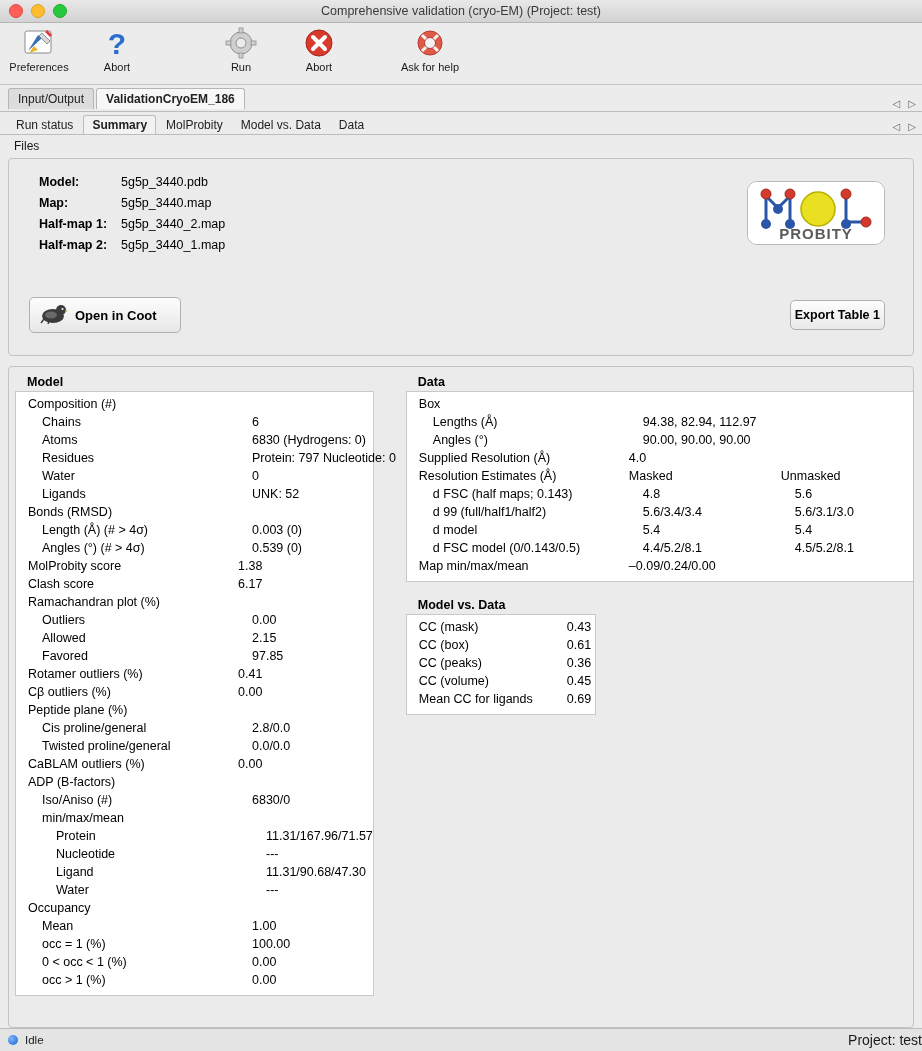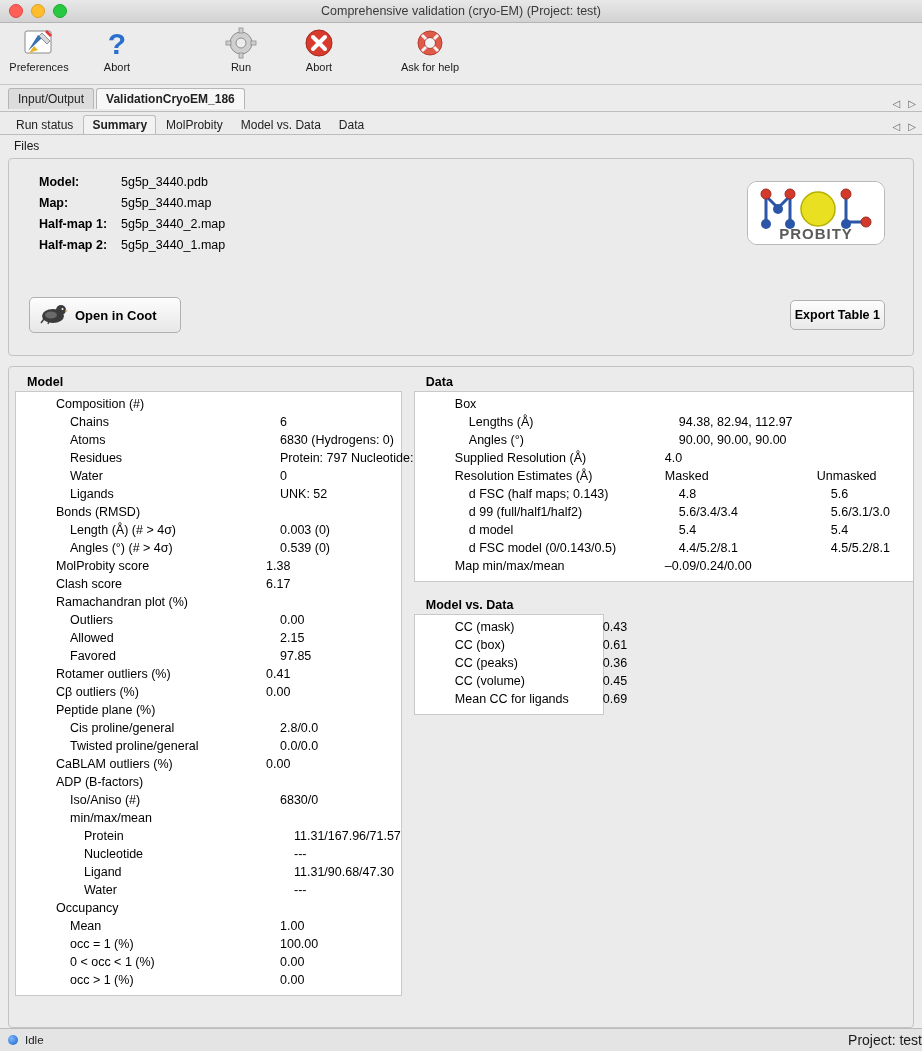--- a/index.html
+++ b/index.html
@@ -222,40 +222,41 @@
     flex: 1 1 auto;
     margin: 10px 8px 0 8px;
     padding: 0;
     overflow: hidden;
   }
   .cols {
     display: flex;
     padding: 8px 6px 0 6px;
     height: 100%;
     box-sizing: border-box;
+    gap: 20px;
   }
   .col-left  { width: 412px; }
   .col-right { flex: 1; margin-left: 12px; }
   .sec-title {
     font-weight: bold;
     font-size: 12.5px;
     margin-bottom: 2px;
     padding-left: 12px;
   }
   .whitebox {
     background: #fff;
     border: 1px solid #c9c9c9;
     padding: 3px 0 6px 0;
   }
   .row {
     display: flex;
     line-height: 18px;
     font-size: 12.5px;
   }
-  .row .label { flex: none; margin-left: 28px; }
+  .row .label { flex: none; }
   .row .val   { flex: none; }
   .ind0 { padding-left: 12px; }
   .ind1 { padding-left: 26px; }
   .ind2 { padding-left: 40px; }
   
   .col-left .row .label { width: 210px; }
   
   .col-right .row .label { width: 210px; }
   .col-right .row .val   { width: 152px; }
   .mvd-box .row .label { width: 148px; }

